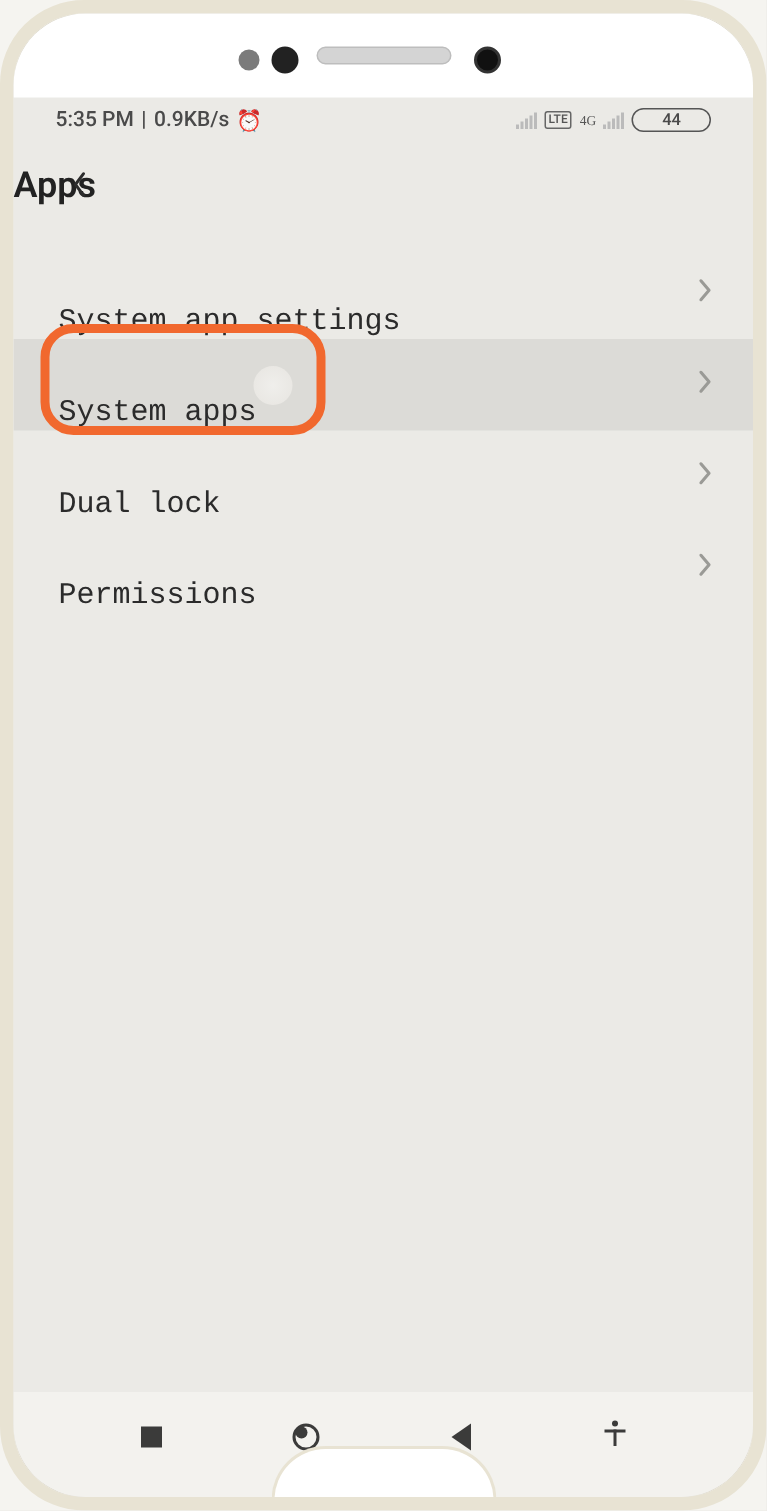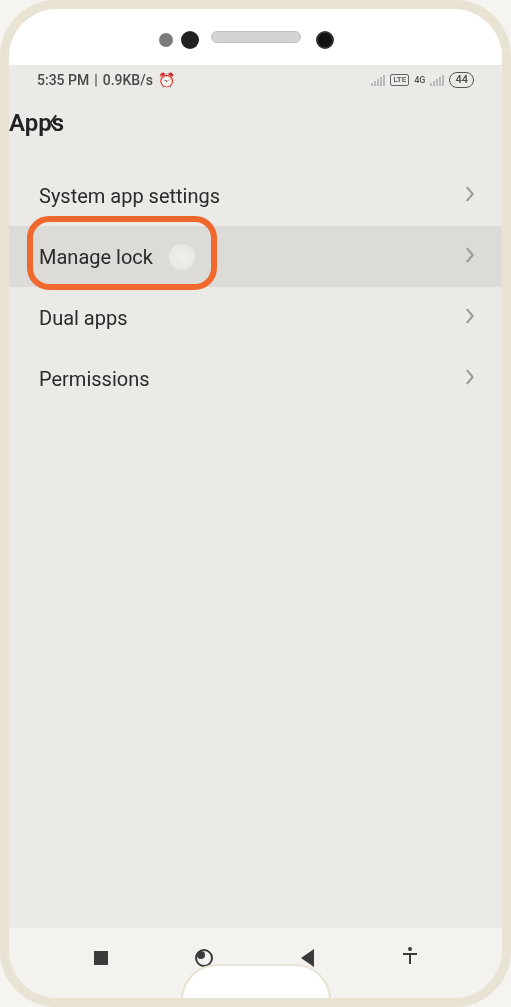--- a/index.html
+++ b/index.html
@@ -74,24 +74,24 @@
   .sig-bars span { width: 2px; background: #bbb; }
   .sig-bars span:nth-child(1){height:3px}
   .sig-bars span:nth-child(2){height:5px}
   .sig-bars span:nth-child(3){height:7px}
   .sig-bars span:nth-child(4){height:9px}
   .sig-bars span:nth-child(5){height:11px}
   .lte-badge {
     font-size: 8px; border: 1px solid #666; border-radius: 2px;
     padding: 0 2px; line-height: 10px; color: #555; text-align: right;
   }
-  .net-4g { font-size: 9px; color: #555; line-height: 9px; }
+  .net-4g { font-size: 9px; color: #555; line-height: 9px; font-family: Liberation Serif, serif; }
   .battery {
     border: 1.4px solid #555; border-radius: 8px;
-    padding: 0 5px; font-size: 11px; line-height: 14px;
+    padding: 0 19px; font-size: 11px; line-height: 14px;
   }
   
   .header {
     position: relative;
     height: 56px;
     display: flex;
     align-items: center;
   }
   .back-btn {
     position: absolute; left: 26px; top: 50%; transform: translateY(-50%);
@@ -99,23 +99,24 @@
     cursor: pointer;
   }
   .page-title {
     font-size: 24px; font-weight: 600; color: #222;
   }
   
   .list { margin-top: 14px; }
   .list-item {
     position: relative;
     height: 61px;
-    display: flex; align-items: center;
+    display: flex; align-items: flex-end;
     padding: 0 30px;
     cursor: pointer;
+    font-family: Liberation Mono, monospace;
   }
   .list-item .label {
     font-size: 20px; color: #2b2b2b; font-weight: 400;
   }
   .list-item .chevron {
     position: absolute; right: 26px; top: 50%; transform: translateY(-50%);
     color: #9a9a96;
   }
   .list-item.pressed {
     background: #dcdbd7;
@@ -229,31 +230,31 @@
     <div class="list-item">
       <span class="label">System app settings</span>
       <span class="chevron">
         <svg class="chev-svg" viewBox="0 0 12 20">
             <polyline points="3,3 9,10 3,17" fill="none" stroke="#9a9a96" stroke-width="2.3" stroke-linecap="round" stroke-linejoin="round"></polyline>
           </svg>
       </span>
     </div>
 
     <div class="list-item pressed">
-      <span class="label">Manage lock</span>
+      <span class="label">System apps</span>
       <span class="tap-ripple"></span>
       <span class="chevron">
         <svg class="chev-svg" viewBox="0 0 12 20">
             <polyline points="3,3 9,10 3,17" fill="none" stroke="#9a9a96" stroke-width="2.3" stroke-linecap="round" stroke-linejoin="round"></polyline>
           </svg>
       </span>
     </div>
 
     <div class="list-item">
-      <span class="label">Dual apps</span>
+      <span class="label">Dual lock</span>
       <span class="chevron">
         <svg class="chev-svg" viewBox="0 0 12 20">
             <polyline points="3,3 9,10 3,17" fill="none" stroke="#9a9a96" stroke-width="2.3" stroke-linecap="round" stroke-linejoin="round"></polyline>
           </svg>
       </span>
     </div>
 
     <div class="list-item">
       <span class="label">Permissions</span>
       <span class="chevron">

